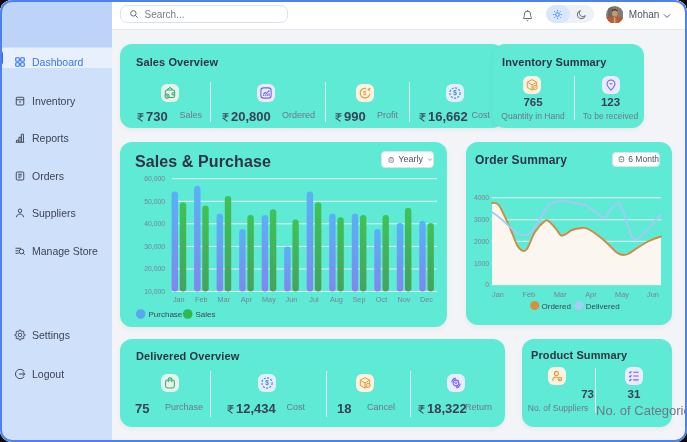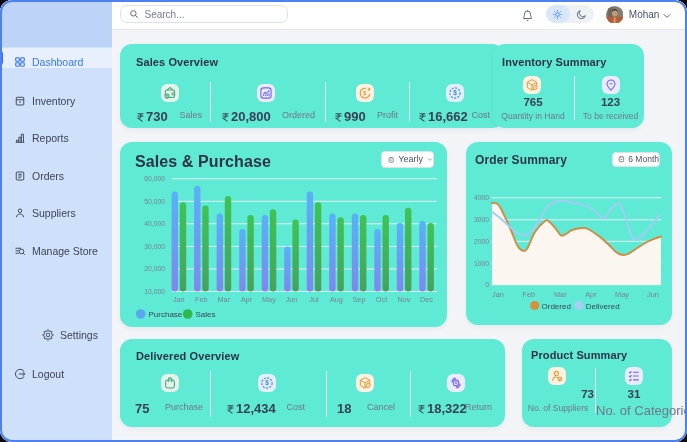--- a/index.html
+++ b/index.html
@@ -76,21 +76,21 @@
           <path d="M5 20.5 c0-4 3-6.5 7-6.5 s7 2.5 7 6.5"></path>
       </svg>Suppliers
     </div>
     <div class="nav-item" style="top:236.5px;">
       <svg width="12" height="12" viewBox="0 0 24 24" fill="none" stroke="#454b5c" stroke-width="2">
         <path d="M3 6.5 h11 M3 11.5 h6.5 M3 16.5 h6.5"></path>
           <circle cx="15" cy="13" r="4.6"></circle>
           <path d="M18.5 16.5 L21.5 19.5"></path>
       </svg>Manage Store
     </div>
-    <div class="nav-item" style="top:321px;padding-left:28px;">
+    <div class="nav-item" style="top:321px;">
       <svg width="12" height="12" viewBox="0 0 24 24" fill="none" stroke="#454b5c" stroke-width="1.8" stroke-linejoin="round">
         <circle cx="12" cy="12" r="3.4"></circle>
         <path d="M18.9,10.0 L22.1,10.6 L22.1,13.4 L18.9,14.0 L18.3,15.5 L20.1,18.1 L18.1,20.1 L15.5,18.3 L14.0,18.9 L13.4,22.1 L10.6,22.1 L10.0,18.9 L8.5,18.3 L5.9,20.1 L3.9,18.1 L5.7,15.5 L5.1,14.0 L1.9,13.4 L1.9,10.6 L5.1,10.0 L5.7,8.5 L3.9,5.9 L5.9,3.9 L8.5,5.7 L10.0,5.1 L10.6,1.9 L13.4,1.9 L14.0,5.1 L15.5,5.7 L18.1,3.9 L20.1,5.9 L18.3,8.5 Z"></path>
       </svg>Settings
     </div>
     <div class="nav-item" style="top:360px;">
       <svg width="12" height="12" viewBox="0 0 24 24" fill="none" stroke="#454b5c" stroke-width="2" stroke-linecap="round">
         <path d="M20.2 6.5 a9.5 9.5 0 1 0 0 11"></path>
           <path d="M10.5 12 h11 M17.8 8.8 L21.5 12 17.8 15.2"></path>
       </svg>Logout

